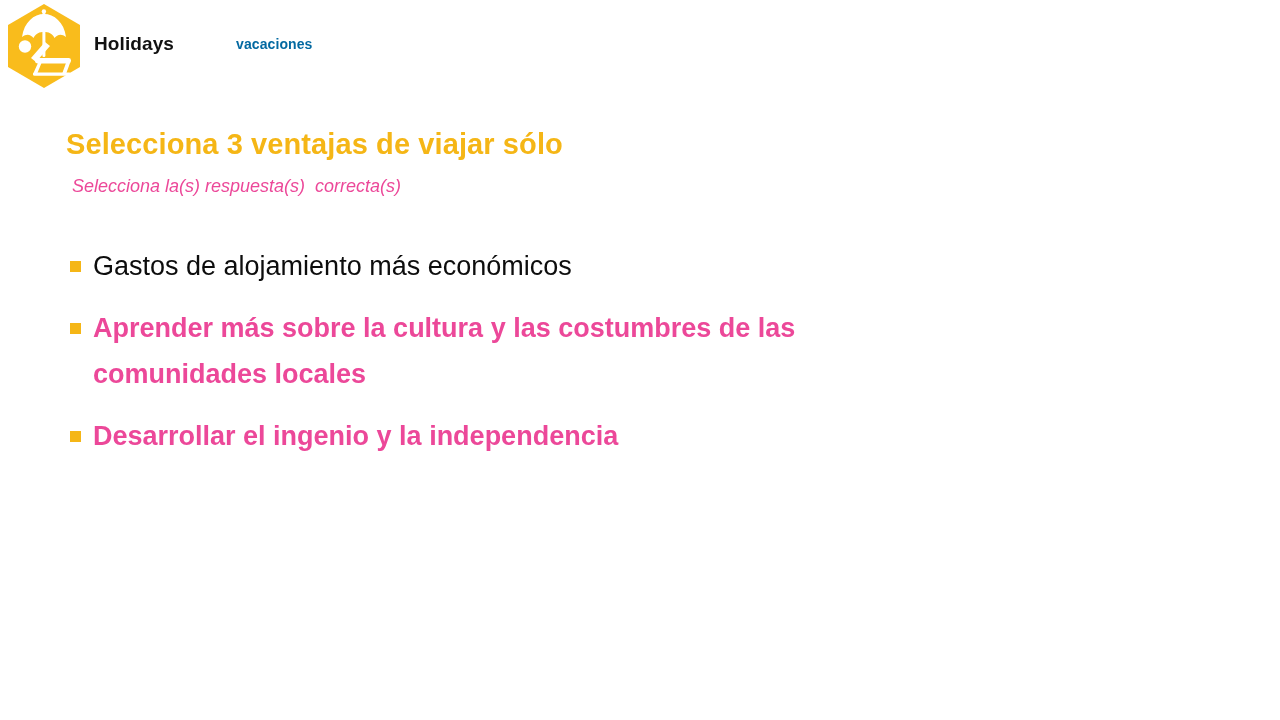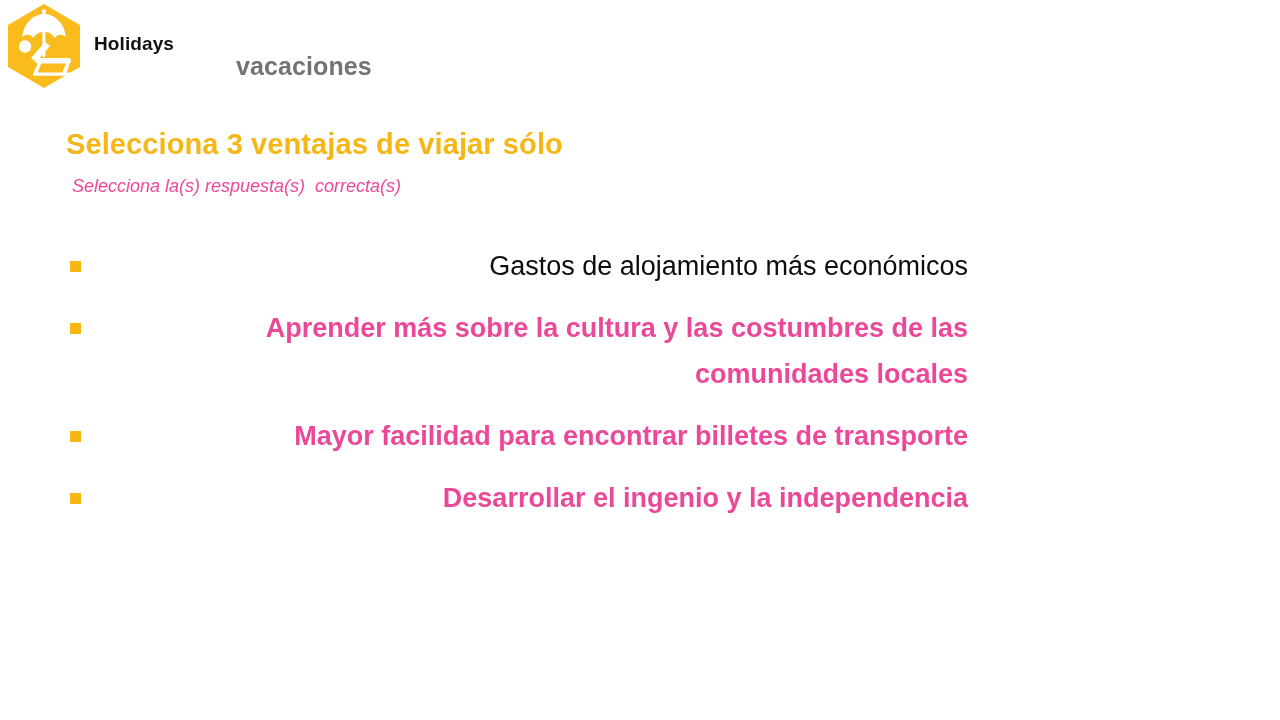--- a/index.html
+++ b/index.html
@@ -36,24 +36,24 @@
     top: 33px;
     font-size: 19px;
     font-weight: bold;
     color: #111111;
     letter-spacing: 0.1px;
     white-space: nowrap;
   }
   .brand-es {
     position: absolute;
     left: 236px;
-    top: 52px;
-    font-size: 25px;
+    top: 36px;
+    font-size: 14px;
     font-weight: bold;
-    color: #737373;
+    color: #0369a1;
     letter-spacing: 0.1px;
     white-space: nowrap;
   }
 
   
   .q-title {
     position: absolute;
     left: 66px;
     top: 128px;
     font-size: 29px;
@@ -83,21 +83,20 @@
     padding: 0;
   }
   .answer {
     position: relative;
     padding-left: 25px;
     margin-bottom: 16px;
     font-size: 27px;
     line-height: 46px;
     color: #0d0d0d;
     font-weight: normal;
-    text-align: right;
   }
   .answer.correct {
     color: #ec4899;
     font-weight: bold;
   }
   .answer .bullet {
     position: absolute;
     left: 2px;
     top: 18px;
     width: 11px;
@@ -155,21 +154,20 @@
     <li class="answer">
       <span class="bullet"></span>
       <span class="atext">Gastos de alojamiento más económicos</span>
     </li>
     <li class="answer correct">
       <span class="bullet"></span>
       <span class="atext">Aprender más sobre la cultura y las costumbres de las comunidades locales</span>
     </li>
     <li class="answer correct">
       <span class="bullet"></span>
-      <span class="atext">Mayor facilidad para encontrar billetes de transporte</span>
     </li>
     <li class="answer correct">
       <span class="bullet"></span>
       <span class="atext">Desarrollar el ingenio y la independencia</span>
     </li>
   </ul>
 
   <div class="footer-logo">
     <svg viewBox="0 0 58 60" xmlns="http://www.w3.org/2000/svg">
       <polygon points="29,2 52,15.5 52,44.5 29,58 6,44.5 6,15.5" fill="none" stroke="#F9BC1C" stroke-width="2.2"></polygon>

